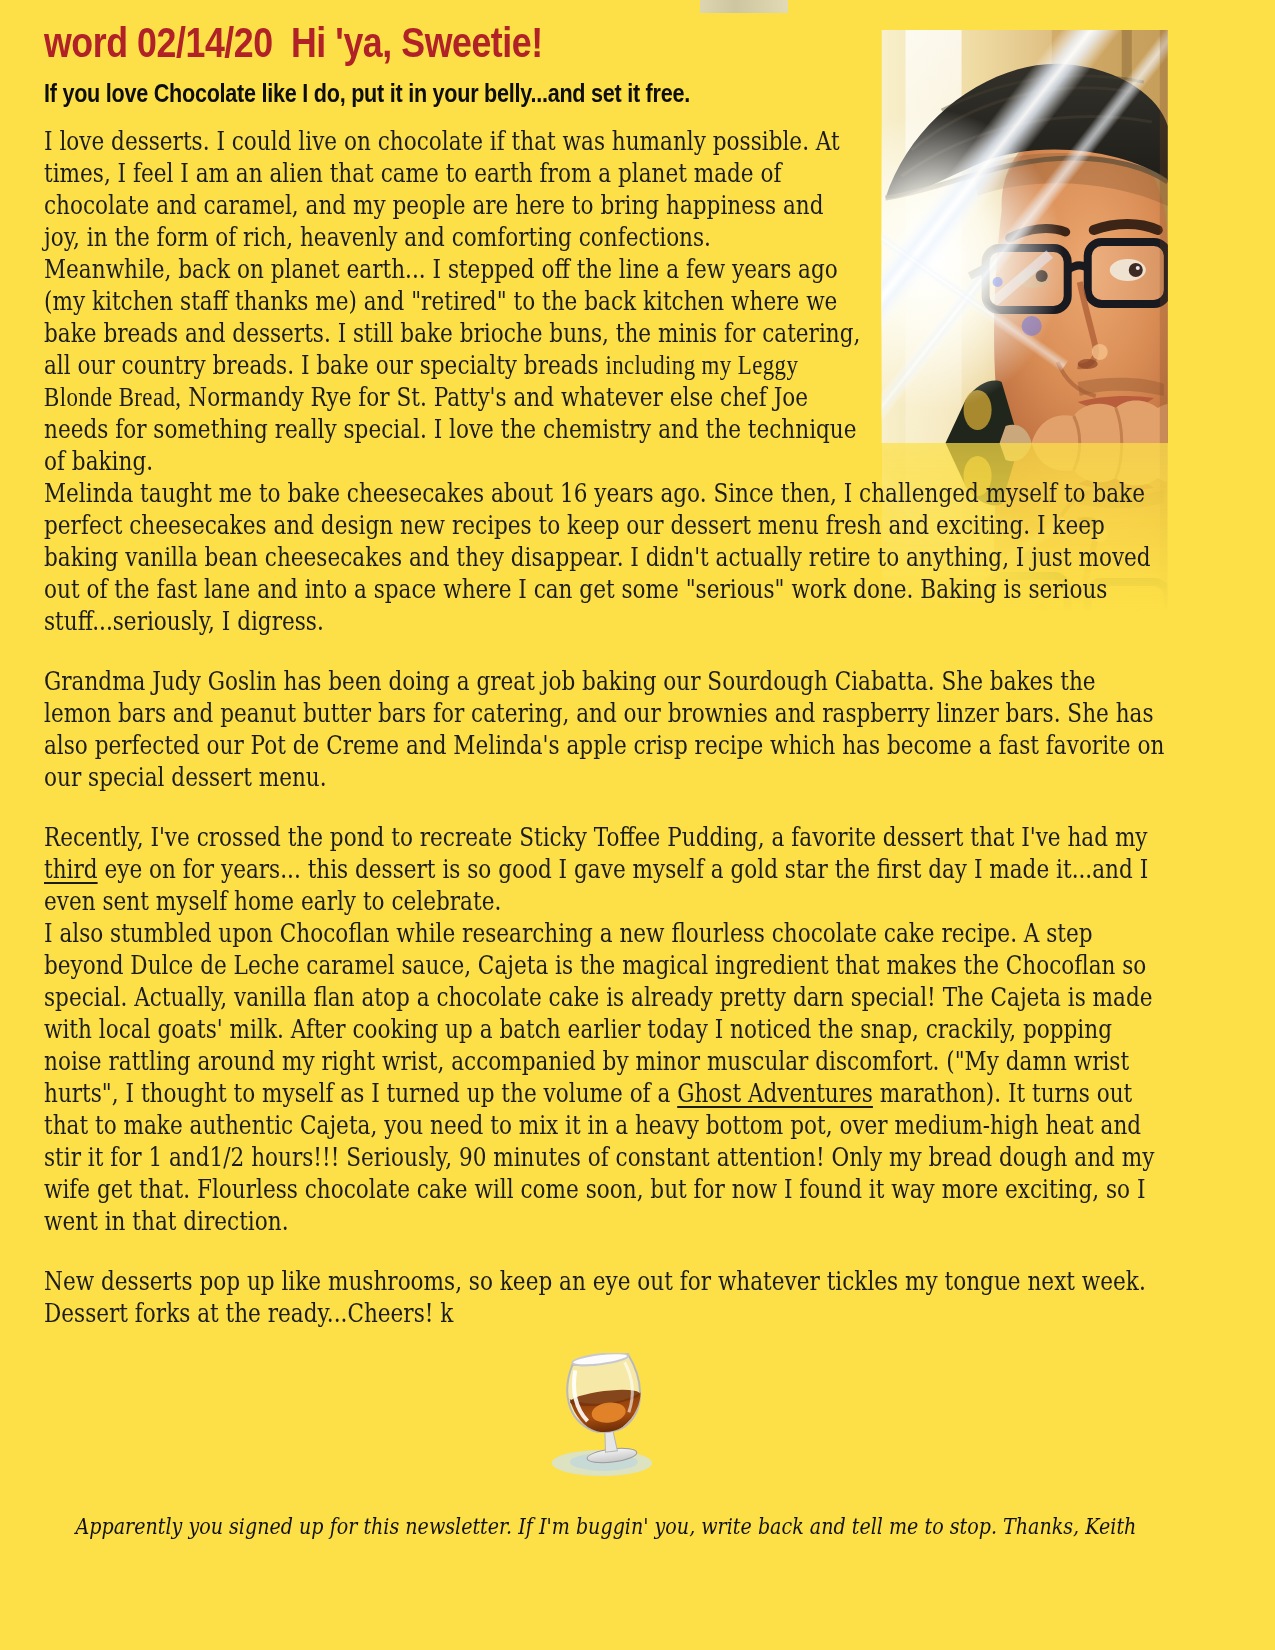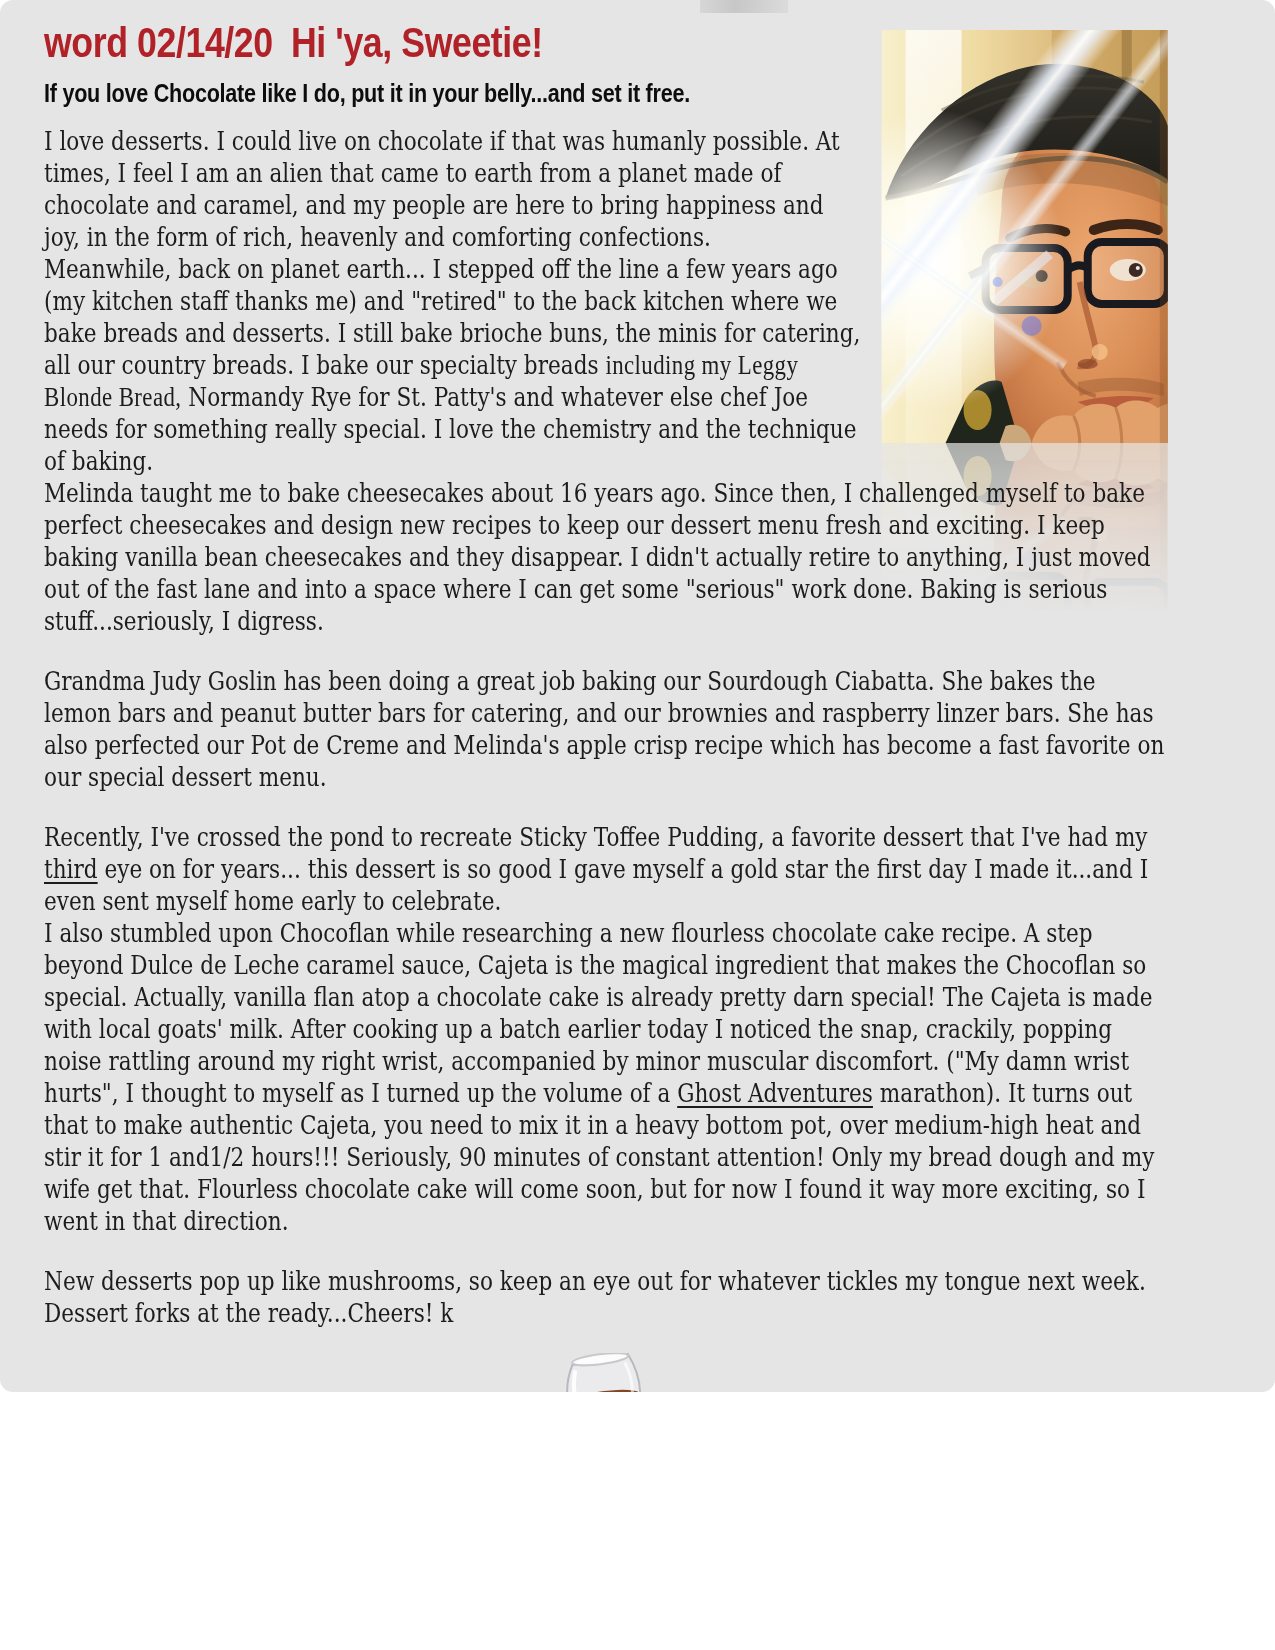--- a/index.html
+++ b/index.html
@@ -1,24 +1,23 @@
 <!DOCTYPE html>
 <html><head>
 <meta charset="utf-8">
 <style>
   html, body { margin: 0; padding: 0; background: #ffffff; }
   .page {
     position: relative;
     width: 1275px;
-    height: 1392px;
-    background: #e5e5e5;
+    height: 1650px;
+    background: #fde047;
     overflow: hidden;
     font-family: "DejaVu Serif", serif;
     color: #1c1c1c;
-    border-radius: 13px;
   }
   .artifact-top {
     position: absolute; left: 700px; top: 0; width: 88px; height: 13px;
     background: linear-gradient(90deg, #d2d2d2, #bdbdbd 40%, #d8d8d8);
     opacity: .75;
   }
   .page-inner {
     position: relative;
     margin-left: 44px;
     padding-top: 18px;

